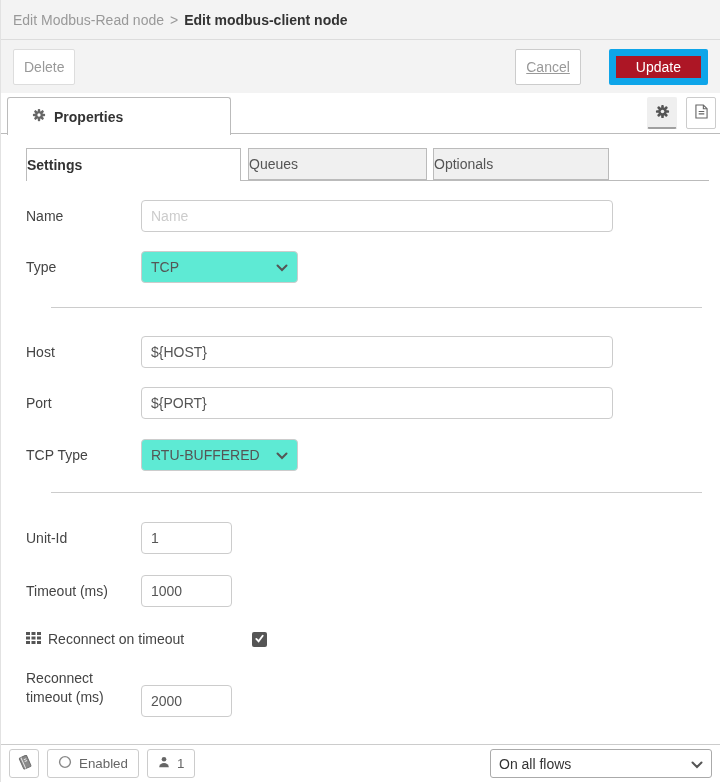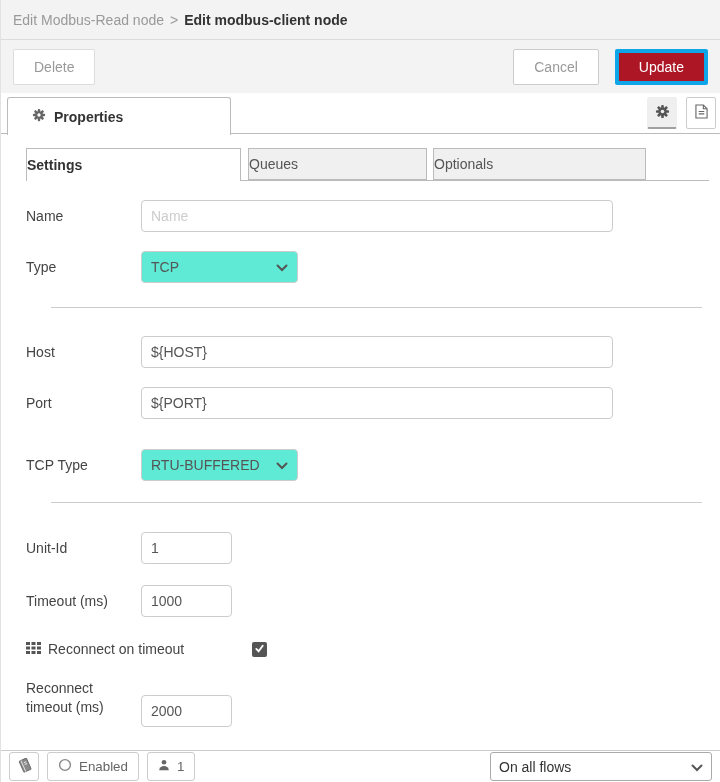--- a/index.html
+++ b/index.html
@@ -18,27 +18,27 @@
   }
   .crumb-parent, .crumb-sep { color:#999; }
   .crumb-sep { margin:0 6px; }
   .crumb-current { color:#333; font-weight:bold; }
 
   
   .toolbar {
     height:53px; background:#f3f3f3; display:flex; align-items:center; padding:0 12px;
   }
   .btn {
-    height:36px; padding:0 20px; background:#fff; border:1px solid #ddd;
+    height:36px; padding:0 10px; background:#fff; border:1px solid #ddd;
     border-radius:2px; color:#999; font-size:14px; display:flex; align-items:center;
     cursor:pointer;
   }
   .btn-delete { margin-right:auto; }
-  .btn-cancel { margin-right:16px; color:#999; border-color:#ccc; }
-  .btn-update { background:#ad1625; color:#fff; border:4px solid #0ea5e9; padding:0 20px; }
+  .btn-cancel { margin-right:28px; color:#999; border-color:#ccc;text-decoration:underline; }
+  .btn-update { background:#ad1625; color:#fff; border:7px solid #0ea5e9; padding:0 20px; }
 
   
   .panel-header { position:relative; height:41px; background:#fff; }
   .panel-header::after {
     content:""; position:absolute; left:0; right:0; bottom:0; height:1px; background:#bbb;
   }
   .properties-tab {
     position:absolute; left:6px; top:4px; bottom:-1px; width:224px;
     background:#fff; border:1px solid #bbb; border-bottom:none;
     border-radius:3px 3px 0 0; display:flex; align-items:center; gap:8px;
@@ -57,35 +57,35 @@
   .tabs-row {
     margin:14px 11px 0 25px; height:33px; display:flex; align-items:stretch;
     border-bottom:1px solid #bbb;
   }
   .tab {
     border:1px solid #bbb; background:#f0f0f0; color:#555;
     display:flex; align-items:center; cursor:pointer;
   }
   .tab-settings { width:215px; }
   .tab-queues { width:179px; margin-left:7px; }
-  .tab-optionals { width:213px; margin-left:6px; }
+  .tab-optionals { width:176px; margin-left:6px; }
   .tab.active {
     background:#fff; border-bottom:none; margin-bottom:-1px;
     font-weight:bold; color:#333; position:relative; z-index:2;
   }
 
   
   .form { padding-left:25px; }
   .form-row { display:flex; align-items:center; }
   .form-label { width:115px; flex-shrink:0; color:#444; }
   .row-name { margin-top:19px; }
   .row-type { margin-top:19px; }
   .row-host { margin-top:28px; }
   .row-port { margin-top:19px; }
-  .row-tcptype { margin-top:30px; }
+  .row-tcptype { margin-top:20px; }
   .row-unitid { margin-top:29px; }
   .row-timeout { margin-top:21px; }
   .row-reconnect-check { margin-top:21px; height:22px; }
   .row-reconnect-timeout { margin-top:19px; align-items:flex-start; }
   .row-reconnect-timeout .form-label { line-height:19px; width:105px; margin-right:10px; }
   .row-reconnect-timeout .text-input { margin-top:16px; }
 
   .divider { border:none; border-top:1px solid #ccc; margin:0 18px 0 25px; }
   .divider-1 { margin-top:24px; }
   .divider-2 { margin-top:21px; }
@@ -106,21 +106,21 @@
   .select .chev { flex-shrink:0; margin-left:4px; }
 
   .label-with-icon { display:flex; align-items:center; gap:7px; width:226px; color:#444; }
   .checkbox {
     width:15px; height:15px; background:#555; border-radius:2px;
     display:flex; align-items:center; justify-content:center; cursor:pointer;
   }
 
   
   .footer {
-    position:absolute; left:0; right:0; bottom:0; height:32px;
+    position:absolute; left:0; right:0; bottom:0; height:38px;
     border-top:1px solid #ccc; background:#fff;
     display:flex; align-items:center; padding:0 8px;
   }
   .footer-btn {
     height:29px; border:1px solid #ccc; border-radius:3px; background:#fff;
     display:flex; align-items:center; gap:7px; padding:0 10px; color:#666;
     margin-right:8px; cursor:pointer;
   }
   .footer-btn.square { width:30px; justify-content:center; padding:0; }
   .footer-select {

